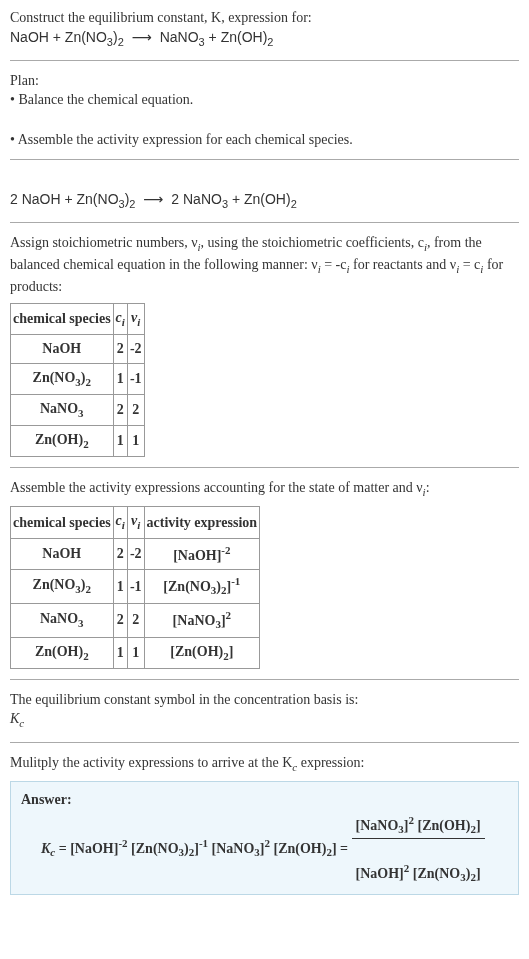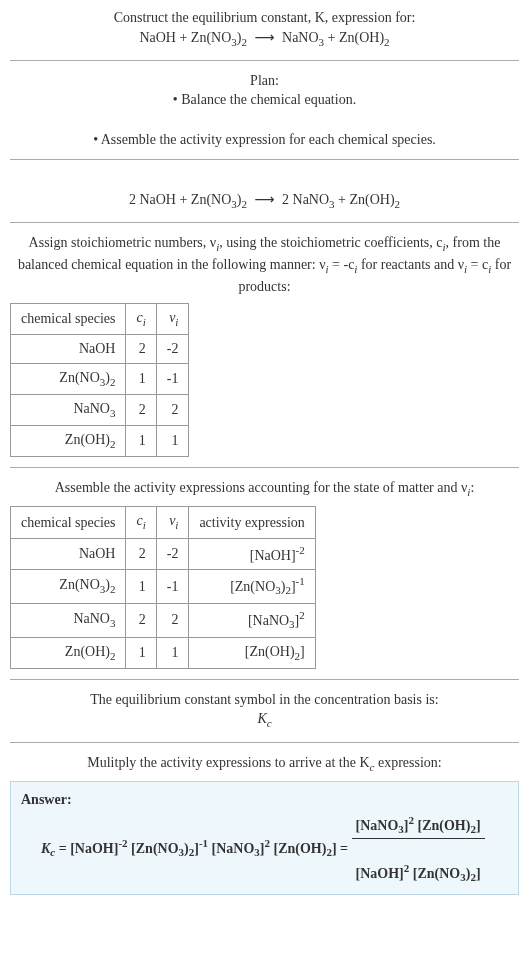--- a/index.html
+++ b/index.html
@@ -10,40 +10,40 @@
       padding: 8px 10px;
       width: 509px;
       line-height: 1.4;
     }
     hr {
       border: none;
       border-top: 1px solid #aaa;
       margin: 10px 0;
     }
     .eq {
-      font-family: Liberation Serif, serif;
+      font-family: Liberation Sans, sans-serif;
     }
     .sub {
       font-size: 11px;
       vertical-align: sub;
     }
     .sup {
       font-size: 11px;
       vertical-align: super;
     }
     table {
       border-collapse: collapse;
       margin-top: 4px;
       margin-bottom: 4px;
     }
     td, th {
       border: 1px solid #999;
-      padding: 4px 10px;
-      text-align: right;
-      font-weight: normal;
+      padding: 4px 2px;
+      text-align: center;
+      font-weight: bold;
       font-family: Georgia, serif;
     }
     th {
       background: #fff;
     }
     .italic {
       font-style: italic;
     }
     .answerbox {
       background: #eef7fc;
@@ -62,21 +62,20 @@
       border-bottom: 1px solid #333;
       padding: 0 4px;
     }
     .frac .den {
       display: block;
       padding: 0 4px;
       margin-top: 22px;
     }
     .section {
       margin-bottom: 6px;
-      text-align: center;
     }
     .arrow {
       display: inline-block;
       padding: 0 4px;
     }
   </style>
 </head>
 <body>
 
 <div class="section">

